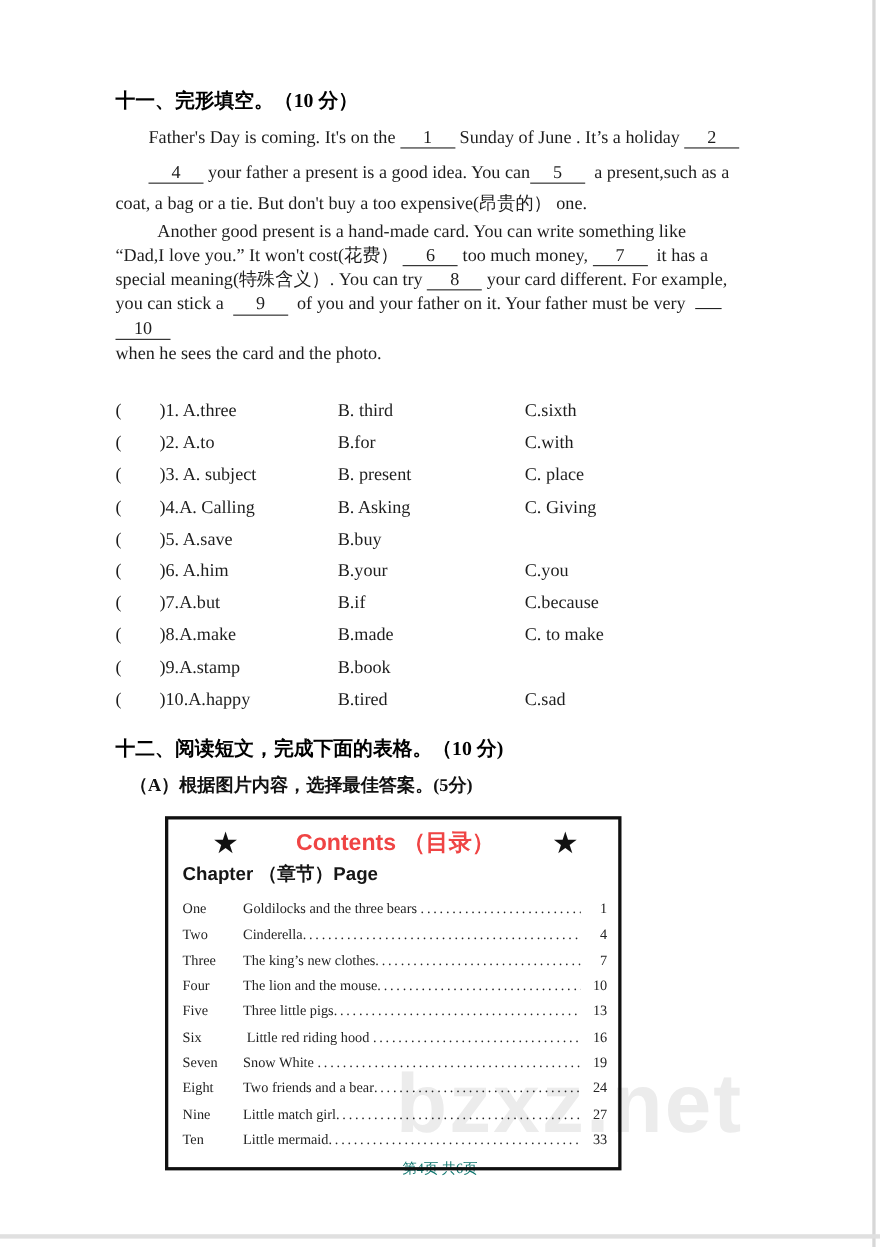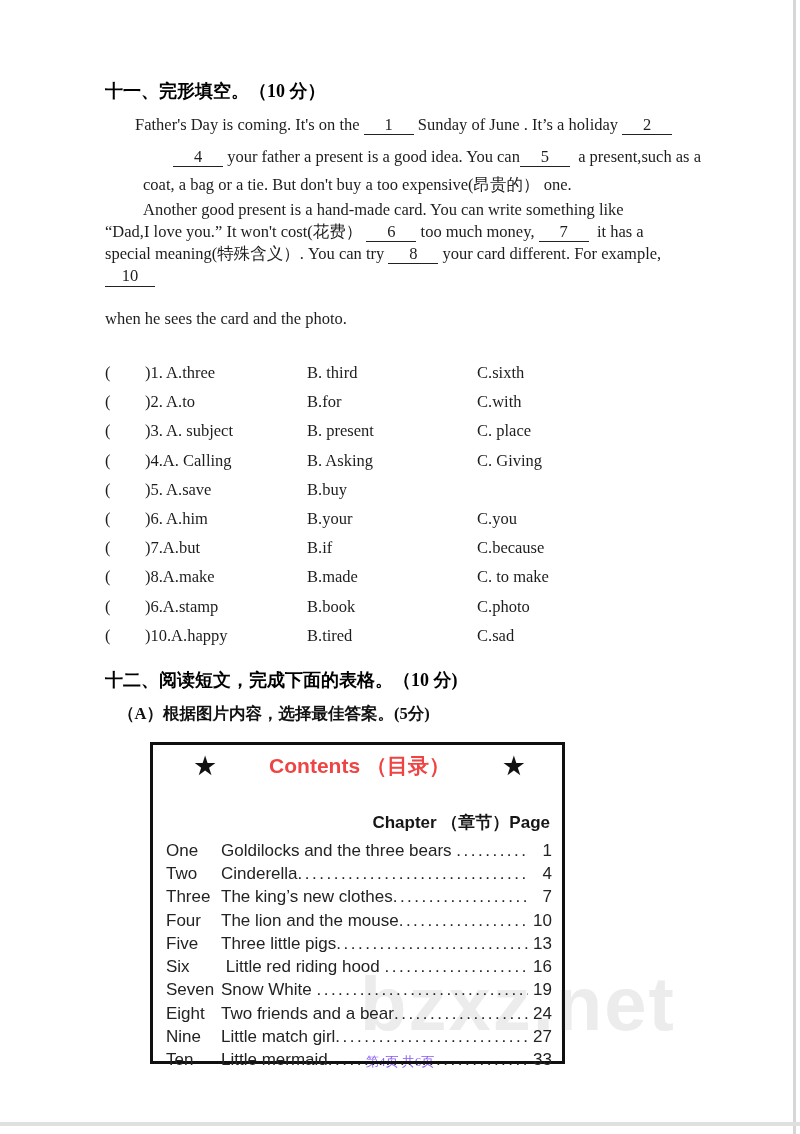--- a/index.html
+++ b/index.html
@@ -13,23 +13,23 @@
     font-size:76px; letter-spacing:2px; color:#ececec; line-height:1;
   }
   .sec-title { position:absolute; font-weight:bold; font-size:18px; z-index:1; color:#000000; }
   #sec11-title { left:105px; top:79px; }
   #sec12-title { left:105px; top:668px; }
   #sec12-sub { position:absolute; left:118px; top:703px; font-size:16.5px; font-weight:bold; z-index:1; color:#111; }
 
   #passage { position:absolute; left:105px; top:104px; width:570px; font-size:16.5px; z-index:1; }
   #passage .line { white-space:pre; }
   .para1 { line-height:30.5px; padding-top:6px; }
-  .para2 { line-height:28px; padding-top:2px;margin-left:38px; }
+  .para2 { line-height:28px; padding-top:2px; }
   .para3 { line-height:22.3px; }
-  .para4 { line-height:22px;margin-top:20px; }
+  .para4 { line-height:22px; }
   .para1 .line:nth-child(1) { padding-left:30px; }
   .para1 .line:nth-child(2) { padding-left:8px; }
   .para2 .line:nth-child(1) { padding-left:30px; }
   .para3 .line:nth-child(1) { padding-left:38px; }
   .blank {
     display:inline-block; min-width:46px; text-align:center;
     border-bottom:1.5px solid #222; line-height:1.05; padding:0 2px 1px 2px;
   }
   .blank.stub { min-width:20px; }
 
@@ -42,33 +42,33 @@
 
   #toc-box {
     position:absolute; left:150px; top:742px; width:409px; height:316px;
     border:3px solid #101010; z-index:2; background:transparent;
     font-family:"Liberation Sans", sans-serif; color:#232323;
   }
   .toc-title-row { display:flex; align-items:center; padding:7px 36px 0 40px; }
   .toc-star { font-size:27px; line-height:1; color:#111; }
   .toc-title-text { flex:1; text-align:center; font-size:21px; font-weight:bold; color:#ef4444; }
   .toc-head {
-    display:flex; justify-content:flex-end; align-items:baseline;
-    padding:3px 12px 0 13px; font-weight:bold; font-size:17px; color:#161616;margin-top:28px;
+    display:flex; justify-content:flex-start; align-items:baseline;
+    padding:3px 12px 0 13px; font-weight:bold; font-size:17px; color:#161616;
   }
   #toc-rows { padding:5px 10px 0 13px; }
-  .toc-row { display:flex; align-items:center; height:23.3px; font-size:17px; }
+  .toc-row { display:flex; align-items:flex-end; height:23.3px; font-size:13px;font-family:Liberation Serif, serif; }
   .toc-num { width:55px; flex:none; }
   .toc-title { white-space:pre; flex:none; }
   .toc-dots { flex:1; overflow:hidden; white-space:nowrap; letter-spacing:2.5px; }
   .toc-page { min-width:24px; flex:none; text-align:right; }
 
   #footer {
     position:absolute; left:0; right:0; top:1053px; text-align:center;
-    font-size:13px; color:#8b5cf6; z-index:1;
+    font-size:13px; color:#0f766e; z-index:1;
   }
   #border-right { position:absolute; left:793px; top:0; width:3px; height:1134px; background:#d7d7d7; z-index:3; }
   #border-bottom { position:absolute; left:0; top:1122px; width:800px; height:4px; background:#e0e0e0; z-index:3; }
 </style>
 </head>
 <body>
 
 <div class="page">
   <div class="watermark">bzxz.net</div>
 
@@ -78,20 +78,21 @@
         <div class="line">Father's Day is coming. It's on the <span class="blank">1</span> Sunday of June . It’s a holiday <span class="blank">2</span></div>
       </div>
       <div class="para para2">
         <div class="line"><span class="blank">4</span> your father a present is a good idea. You can<span class="blank">5</span>  a present,such as a</div>
         <div class="line">coat, a bag or a tie. But don't buy a too expensive(昂贵的） one.</div>
       </div>
       <div class="para para3">
         <div class="line">Another good present is a hand-made card. You can write something like</div>
         <div class="line">“Dad,I love you.” It won't cost(花费） <span class="blank">6</span> too much money, <span class="blank">7</span>  it has a</div>
         <div class="line">special meaning(特殊含义）. You can try <span class="blank">8</span> your card different. For example,</div>
+        <div class="line">you can stick a  <span class="blank">9</span>  of you and your father on it. Your father must be very  <span class="blank stub"></span></div>
         <div class="line"><span class="blank">10</span></div>
       </div>
       <div class="para para4">
         <div class="line">when he sees the card and the photo.</div>
       </div>
     </div>
   <div id="options">
       <div class="opt-row">
         <span class="c0">(</span>
         <span class="c1">)1. A.three</span>
@@ -134,23 +135,22 @@
         <span class="c3">C.because</span>
       </div>
       <div class="opt-row">
         <span class="c0">(</span>
         <span class="c1">)8.A.make</span>
         <span class="c2">B.made</span>
         <span class="c3">C. to make</span>
       </div>
       <div class="opt-row">
         <span class="c0">(</span>
-        <span class="c1">)6.A.stamp</span>
+        <span class="c1">)9.A.stamp</span>
         <span class="c2">B.book</span>
-        <span class="c3">C.photo</span>
       </div>
       <div class="opt-row">
         <span class="c0">(</span>
         <span class="c1">)10.A.happy</span>
         <span class="c2">B.tired</span>
         <span class="c3">C.sad</span>
       </div>
     </div>
 
   <div class="sec-title" id="sec12-title">十二、阅读短文，完成下面的表格。（10 分)</div>

